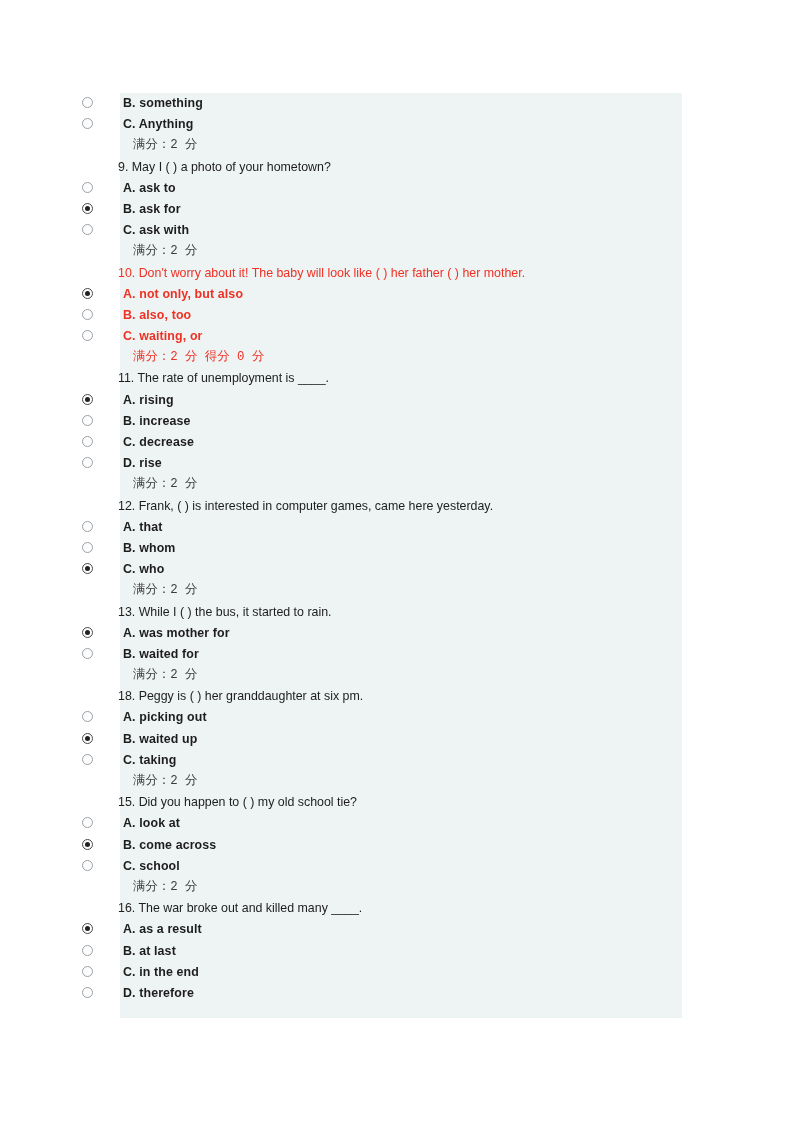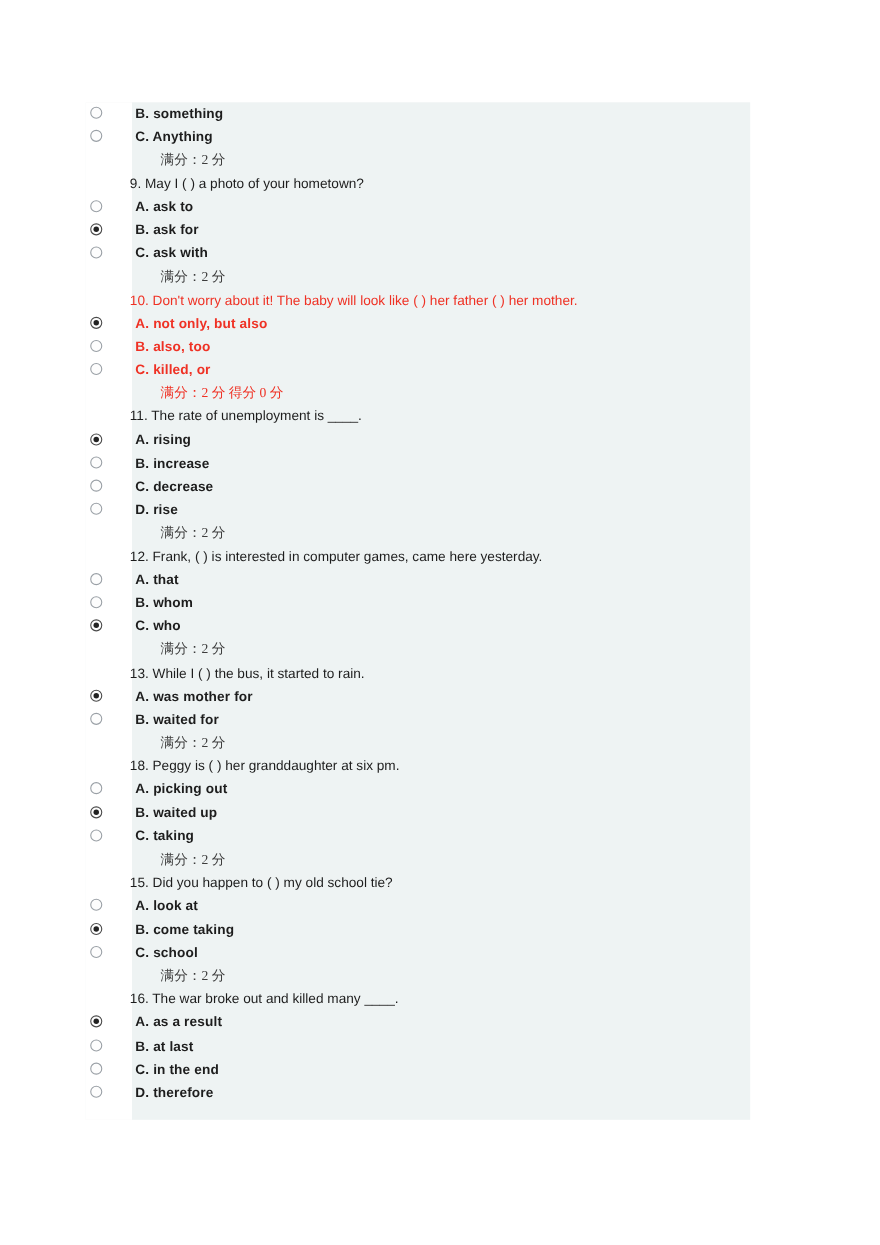--- a/index.html
+++ b/index.html
@@ -106,25 +106,25 @@
 
   
   .score-row {
     position: relative;
     height: 21.2px;
     line-height: 21.2px;
     white-space: nowrap;
   }
   .score-text {
     position: absolute;
-    left: 68px;
+    left: 55px;
     top: 0;
     font-size: 12.4px;
     color: #3c3c3c;
-    font-family: Liberation Serif, serif;
+    font-family: Liberation Mono, monospace;
   }
 
   
   .q-row.red .q-text,
   .opt-row.red .opt-label,
   .score-row.red .score-text {
     color: #ef3124;
   }
   .opt-row.red .radio {
     border-color: #9aa0a6;
@@ -175,21 +175,21 @@
         <div class="opt-row red">
           <span class="radio checked"></span>
           <span class="opt-label">A. not only, but also</span>
         </div>
         <div class="opt-row red">
           <span class="radio"></span>
           <span class="opt-label">B. also, too</span>
         </div>
         <div class="opt-row red">
           <span class="radio"></span>
-          <span class="opt-label">C. killed, or</span>
+          <span class="opt-label">C. waiting, or</span>
         </div>
         <div class="score-row red">
           <span class="score-text">满分：2 分 得分 0 分</span>
         </div>
         <div class="q-row">
           <span class="q-text">11.  The rate of unemployment is ____.</span>
         </div>
         <div class="opt-row">
           <span class="radio checked"></span>
           <span class="opt-label">A. rising</span>
@@ -261,21 +261,21 @@
         </div>
         <div class="q-row">
           <span class="q-text">15.  Did you happen to ( ) my old school tie?</span>
         </div>
         <div class="opt-row">
           <span class="radio"></span>
           <span class="opt-label">A. look at</span>
         </div>
         <div class="opt-row">
           <span class="radio checked"></span>
-          <span class="opt-label">B. come taking</span>
+          <span class="opt-label">B. come across</span>
         </div>
         <div class="opt-row">
           <span class="radio"></span>
           <span class="opt-label">C. school</span>
         </div>
         <div class="score-row">
           <span class="score-text">满分：2 分</span>
         </div>
         <div class="q-row">
           <span class="q-text">16.  The war broke out and killed many ____.</span>

